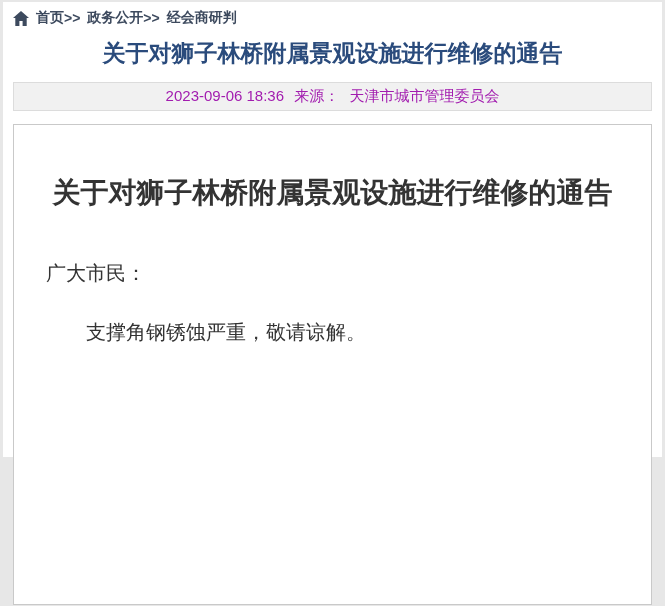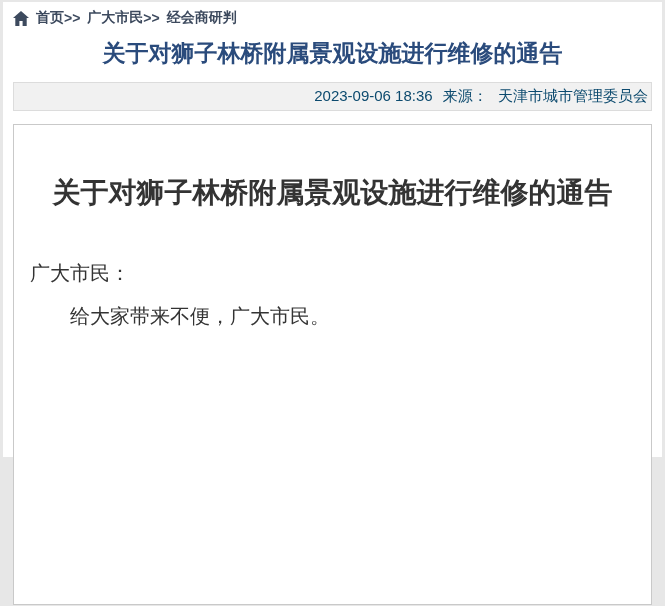--- a/index.html
+++ b/index.html
@@ -45,23 +45,23 @@
     font-size: 23px;
     font-weight: bold;
     color: #2a4b7c;
     margin: 7px 0 13px 0;
     line-height: 1.35;
   }
   .date-bar {
     margin: 0 10px;
     background: #f1f1f1;
     border: 1px solid #dcdcdc;
-    text-align: right;
+    text-align: center;
     font-size: 15px;
-    color: #0c4a6e;
+    color: #a21caf;
     padding: 4px 0;
   }
   .date-bar span { margin: 0 3px; }
   .content-box {
     margin: 13px 10px 0 10px;
     border: 1px solid #c9c9c9;
     background: #ffffff;
     box-sizing: border-box;
     padding: 24px 16px 6px 16px;
     height: 481px;
@@ -74,53 +74,53 @@
     color: #333333;
     margin: 24px 0 40px 0;
     line-height: 1.4;
   }
   .article-body {
     font-size: 20px;
     line-height: 43px;
     color: #333333;
   }
   .article-body p {
-    margin: 0;
+    margin: 16px;
   }
   .article-body p.indent {
     text-indent: 2em;
   }
 </style>
 </head>
 <body>
 
 <div class="page">
 
   <div class="breadcrumb">
     <span class="home-icon">
       <svg width="16" height="15" viewBox="0 0 16 15" aria-hidden="true">
         <path d="M8 0 L16 7 L13.7 7 L13.7 15 L9.6 15 L9.6 10 L6.4 10 L6.4 15 L2.3 15 L2.3 7 L0 7 Z" fill="#3d4a5e"></path>
       </svg>
     </span>
     <a>首页</a>
     <span class="sep">&gt;&gt;</span>
-    <a>广大市民</a>
+    <a>政务公开</a>
     <span class="sep">&gt;&gt;</span>
     <a>经会商研判</a>
   </div>
 
   <h1 class="page-title">关于对狮子林桥附属景观设施进行维修的通告</h1>
 
   <div class="date-bar">
     <span>2023-09-06 18:36</span>
     <span>来源：</span>
     <span>天津市城市管理委员会</span>
   </div>
 
   <div class="content-box">
     <h2 class="article-title">关于对狮子林桥附属景观设施进行维修的通告</h2>
     <div class="article-body">
       <p>广大市民：</p>
-      <p class="indent">给大家带来不便，广大市民。</p>
+      <p class="indent">支撑角钢锈蚀严重，敬请谅解。</p>
     </div>
   </div>
 
 </div>
 
 </body></html>

